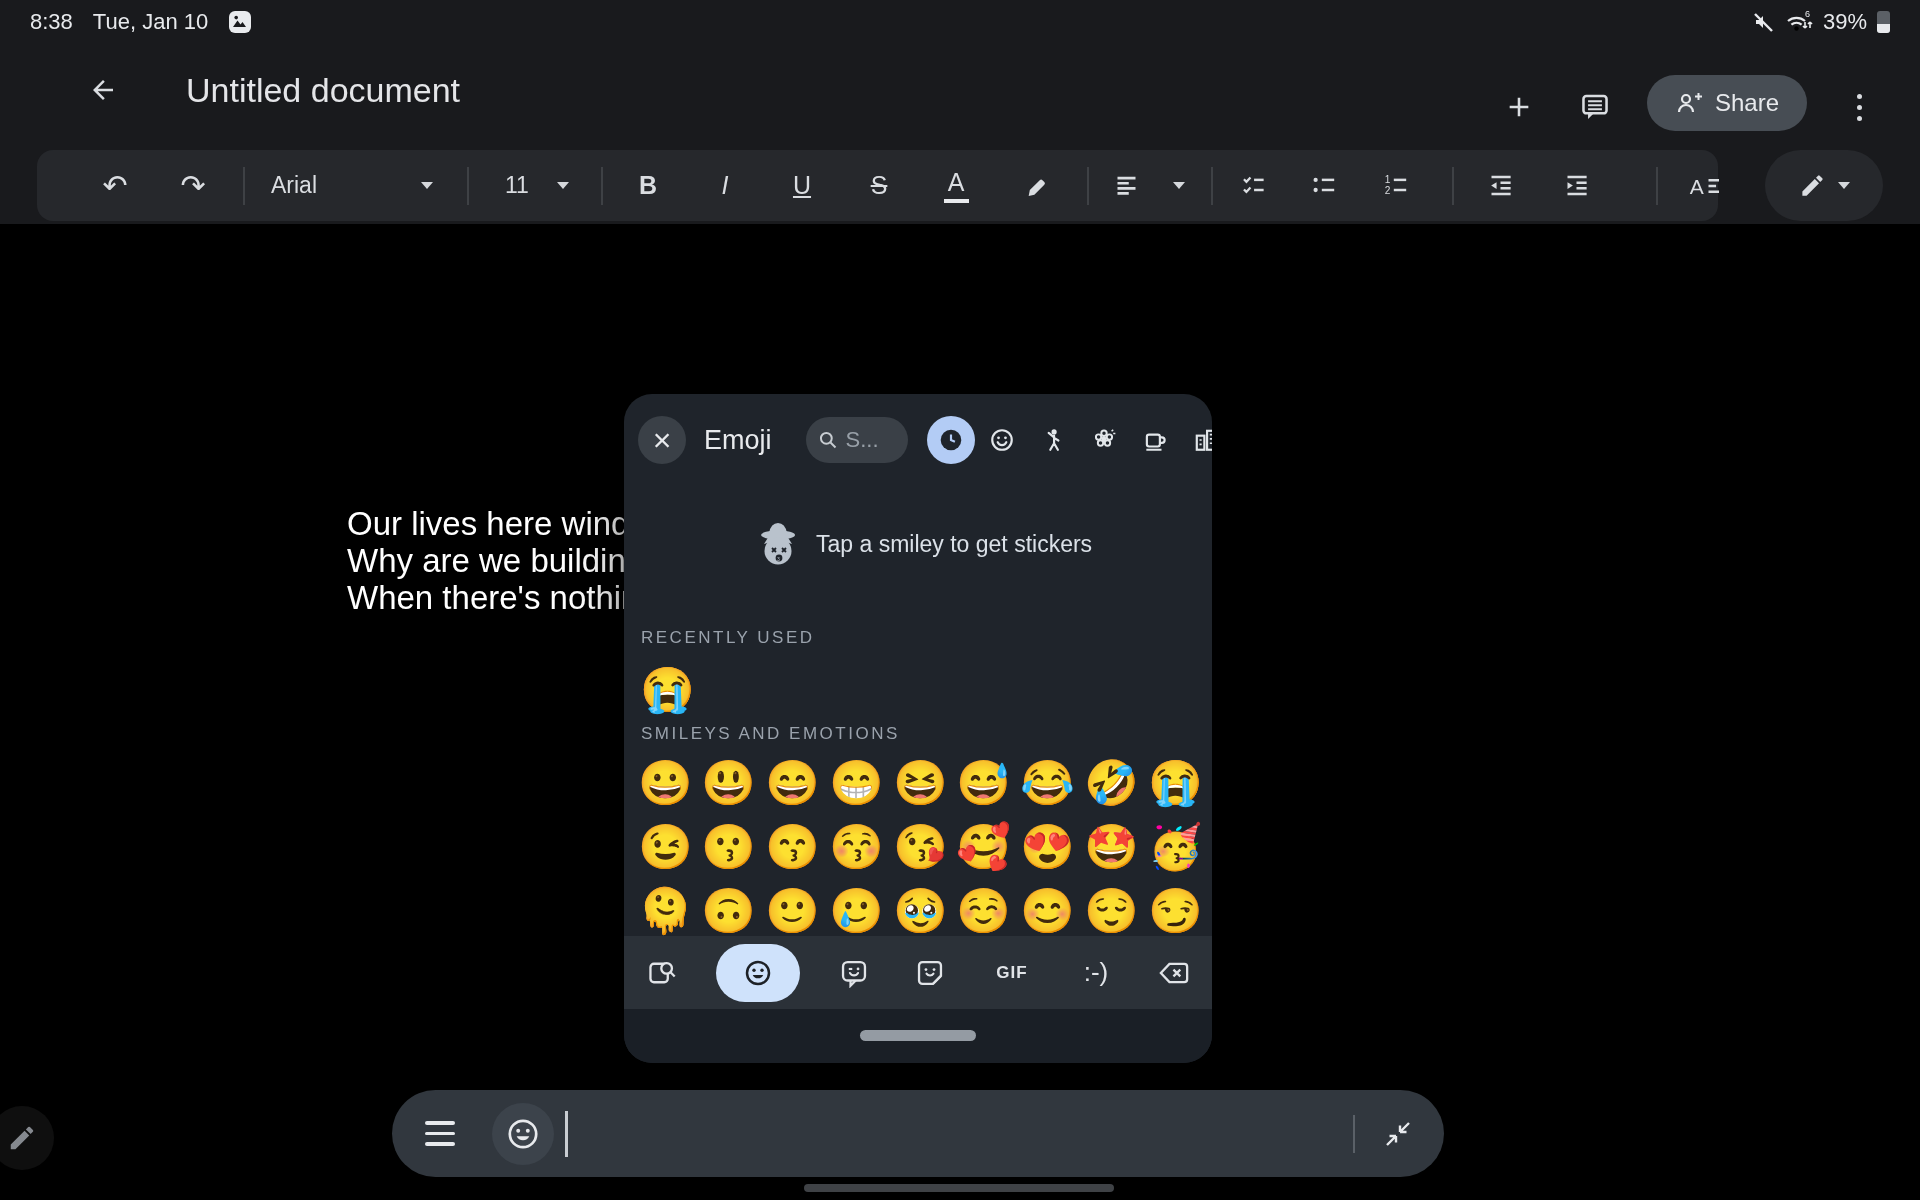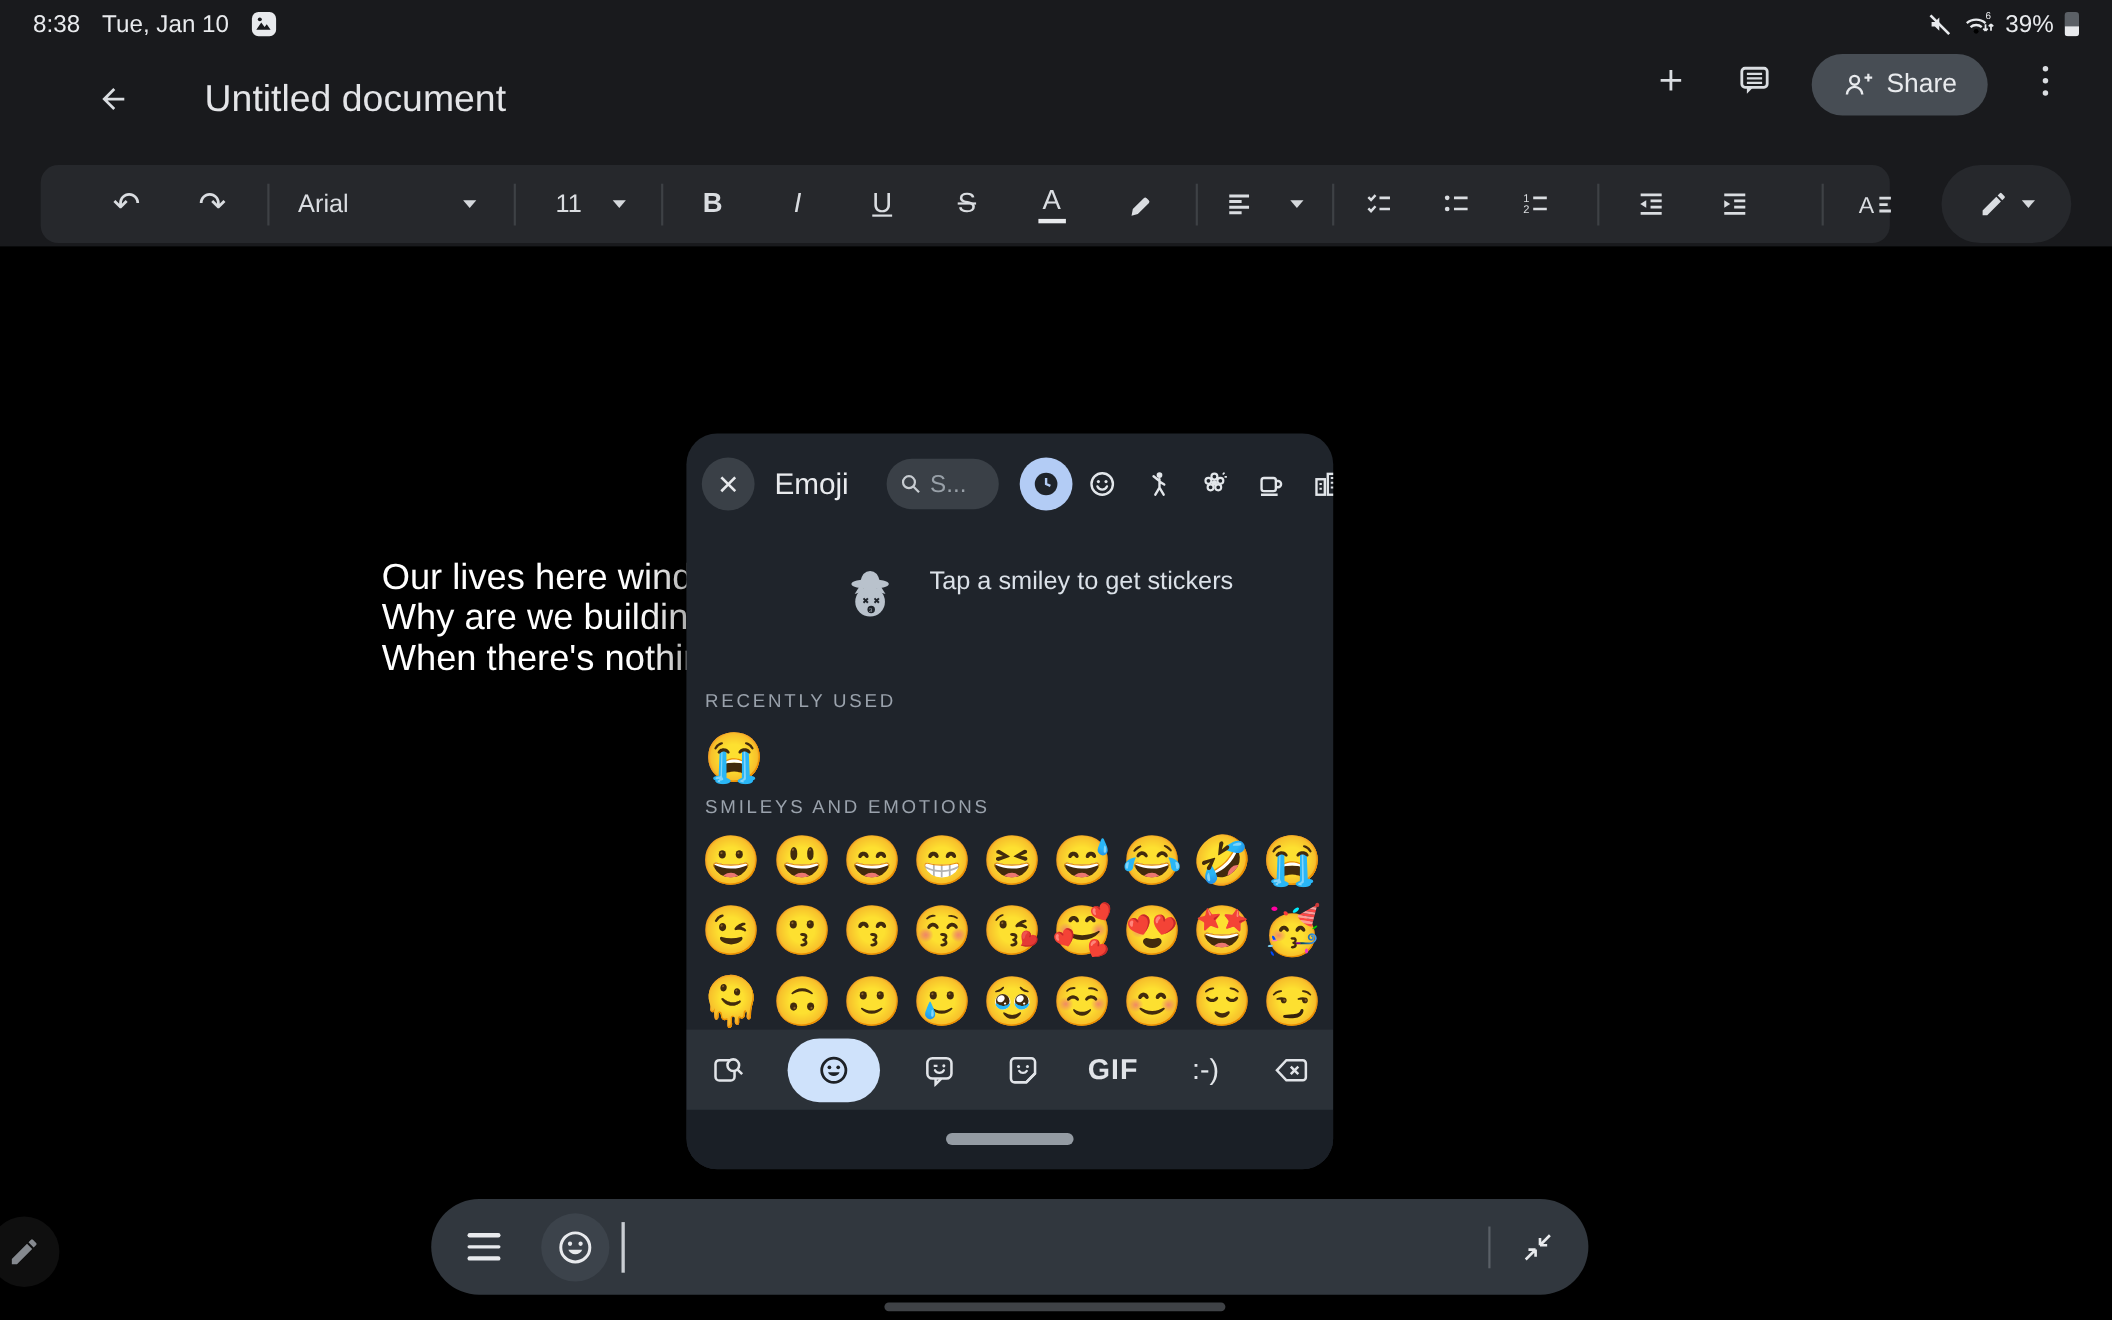--- a/index.html
+++ b/index.html
@@ -13,21 +13,21 @@
   .sb-right { position:absolute; right:30px; top:0; height:44px; display:flex; align-items:center; gap:10px; }
   .sb-icon { display:flex; align-items:center; }
   .battery { position:relative; width:13px; height:22px; border-radius:3px; background:#5b6066; overflow:hidden; }
   .battery:before { content:""; position:absolute; left:0; bottom:0; width:100%; height:40%; background:#e8eaed; }
   .battery-cap { width:7px; height:3px; background:#5b6066; border-radius:1px; margin:0 auto 1px; }
 
   
   .app-header { position:absolute; left:0; top:49px; width:100%; height:82px; display:flex; align-items:center; color:#e4e5e8;padding-left:45px; }
   .back-btn { margin-left:34px; width:48px; height:48px; display:flex; align-items:center; justify-content:center; }
   .doc-title { margin-left:59px; font-size:34px; color:#e4e5e8; }
-  .header-right { position:absolute; right:37px; top:0; height:82px; display:flex; align-items:flex-start; gap:28px; }
+  .header-right { position:absolute; right:37px; top:0; height:82px; display:flex; align-items:flex-end; gap:28px; }
   .icon-btn { width:48px; height:48px; display:flex; align-items:center; justify-content:center; }
   .share-pill { height:56px; padding:0 28px; border-radius:28px; background:#474d54; display:flex; align-items:center; gap:12px; color:#e8eaed; font-size:24px; }
   .kebab { display:flex; flex-direction:column; gap:6px; width:24px; align-items:center; }
   .kebab i { width:5px; height:5px; border-radius:50%; background:#dadde1; }
 
   
   .toolbar { position:absolute; left:37px; top:150px; width:1681px; height:71px; background:#26282c; border-radius:16px; display:flex; align-items:center; color:#dadde1; }
   .tool { width:56px; height:56px; display:flex; align-items:center; justify-content:center; flex:none; }
   .tdiv { width:2px; height:38px; background:#3e4145; flex:none; }
   .caret { width:0; height:0; border-left:6px solid transparent; border-right:6px solid transparent; border-top:7px solid #d5d8dc; }
@@ -49,31 +49,31 @@
   
   .emoji-panel { position:absolute; left:624px; top:394px; width:588px; height:669px; background:#1f242b; border-radius:28px; overflow:hidden; box-shadow:0 10px 50px rgba(0,0,0,.65); }
   .ep-header { position:absolute; left:0; top:22px; width:100%; height:48px; display:flex; align-items:center; padding-left:14px; }
   .ep-close { width:48px; height:48px; border-radius:50%; background:#3a4047; color:#e8eaed; font-size:32px; display:flex; align-items:center; justify-content:center; flex:none; }
   .ep-title { margin-left:18px; font-size:27px; color:#e8eaed; flex:none; }
   .ep-search { margin-left:34px; width:102px; height:46px; border-radius:23px; background:#3a4047; display:flex; align-items:center; padding-left:12px; gap:8px; flex:none; }
   .ep-search-ph { color:#98a0a8; font-size:22px; }
   .ep-cats { display:flex; margin-left:18px; align-items:center; }
   .ep-cat { width:51px; height:48px; display:flex; align-items:center; justify-content:center; flex:none; }
   .cat-selected { width:48px; height:48px; border-radius:50%; background:#b3ccf5; display:flex; align-items:center; justify-content:center; }
-  .ep-hint { position:absolute; left:0; top:120px; width:100%; height:60px; display:flex; padding-left:128px; gap:28px;margin-left:13px; }
+  .ep-hint { position:absolute; left:0; top:120px; width:100%; height:60px; display:flex; align-items:center; padding-left:128px; gap:12px; }
   .ep-hint-text { color:#dbe1e8; font-size:23px; }
   .ep-label { position:absolute; left:17px; color:#9aa2ac; font-size:17px; letter-spacing:2.5px; font-weight:500; }
   .ep-recent { position:absolute; left:16px; top:264px; font-size:44px; line-height:52px; display:flex; }
   .em { width:50px; text-align:center; font-size:44px; line-height:64px; }
   .ep-grid { position:absolute; left:0; top:357px; width:100%; padding:0 14px; }
   .ep-row { display:flex; justify-content:space-between; height:64px; }
   .ep-bottombar { position:absolute; left:0; top:542px; width:100%; height:73px; background:#2b3138; display:flex; align-items:center; justify-content:space-between; padding:0 16px; color:#e1e4e8; }
   .bb-item { height:56px; display:flex; align-items:center; justify-content:center; }
   .bb-pill { width:84px; height:58px; border-radius:29px; background:#cfe2fb; display:flex; align-items:center; justify-content:center; }
-  .bb-text { font-size:26px; font-weight:bold; letter-spacing:1px; }
+  .bb-text { font-size:17px; font-weight:bold; letter-spacing:1px; }
   .bb-kao { font-size:26px; font-weight:500; }
   .ep-footer { position:absolute; left:0; top:615px; width:100%; height:54px; background:#1a1f26; }
   .ep-handle { position:absolute; left:50%; top:21px; transform:translateX(-50%); width:116px; height:11px; border-radius:6px; background:#949ba3; }
 
   
   .input-bar { position:absolute; left:392px; top:1090px; width:1052px; height:87px; border-radius:44px; background:#31373e; display:flex; align-items:center; }
   .hamburger { margin-left:33px; width:30px; display:flex; flex-direction:column; gap:7px; }
   .hamburger i { height:3.5px; background:#e8eaed; border-radius:2px; }
   .ib-smiley { margin-left:37px; width:62px; height:62px; border-radius:50%; background:#3c434b; display:flex; align-items:center; justify-content:center; }
   .ib-cursor { margin-left:11px; width:3px; height:46px; background:#c9cdd2; }

